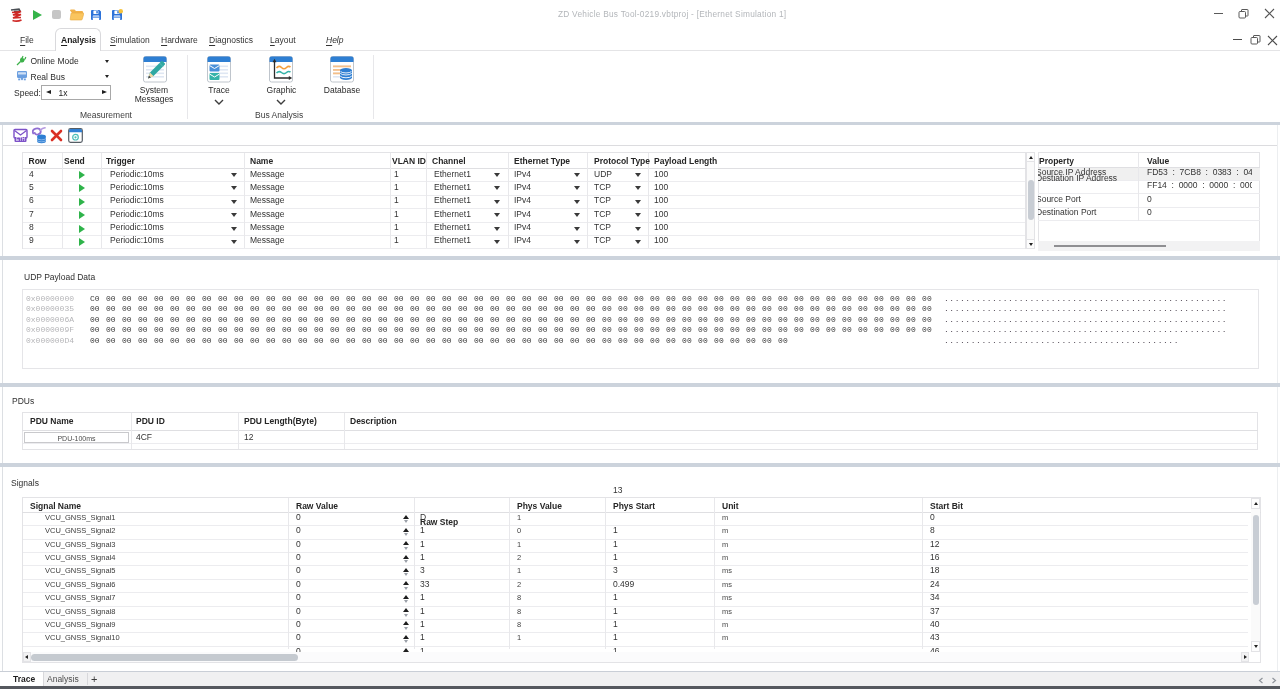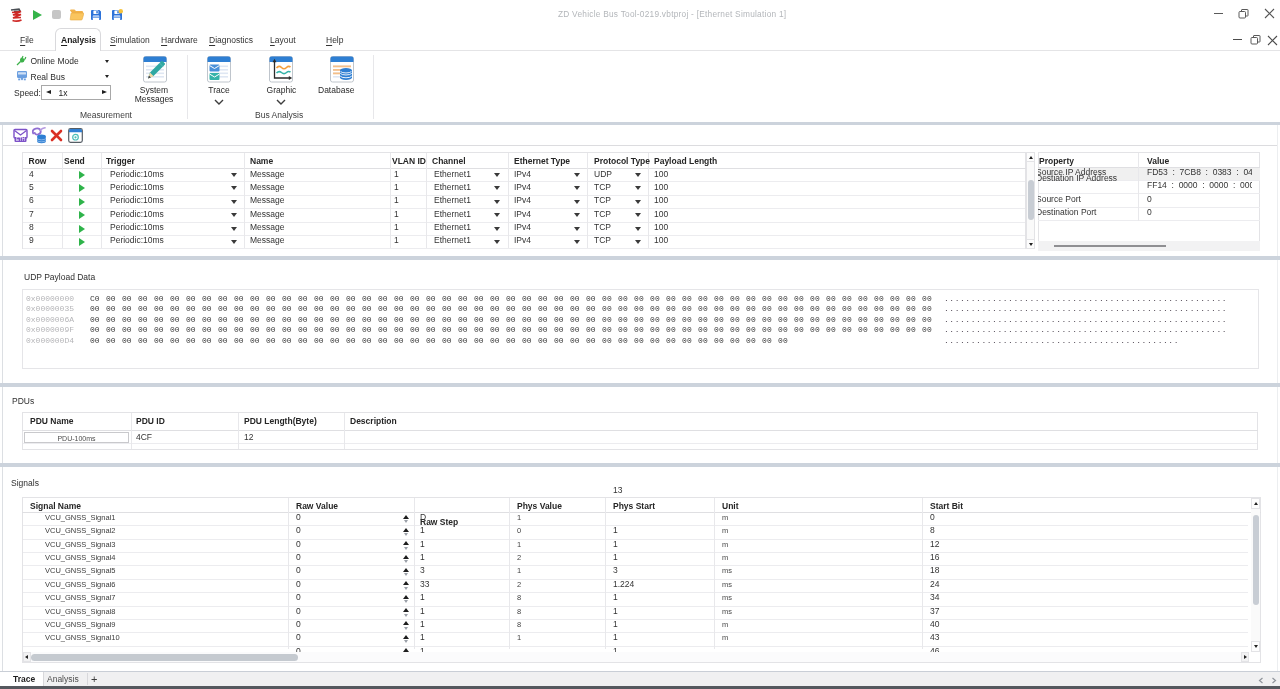--- a/index.html
+++ b/index.html
@@ -50,21 +50,21 @@
 <svg class="a" style="left:1264px;top:8px;" width="11" height="11" viewBox="0 0 11 11">
     <path d="M1 1 L10 10 M10 1 L1 10" stroke="#555" stroke-width="1.1"></path>
   </svg>
 <div class="hline" style="left:0;top:50px;width:1280px;background:#e4e4e6;"></div>
 <div class="a" style="left:54.5px;top:28px;width:46px;height:23px;background:#fff;border:1px solid #d9d9dc;border-bottom:none;border-radius:6px 6px 0 0;"></div>
 <div class="t" style="left:20px;top:35.5px;font-size:8.5px;color:#333;"><u style="text-underline-offset:1.5px;">F</u>ile</div>
 <div class="t" style="left:110px;top:35.5px;font-size:8.5px;color:#333;"><u style="text-underline-offset:1.5px;">S</u>imulation</div>
 <div class="t" style="left:161px;top:35.5px;font-size:8.5px;color:#333;"><u style="text-underline-offset:1.5px;">H</u>ardware</div>
 <div class="t" style="left:209px;top:35.5px;font-size:8.5px;color:#333;"><u style="text-underline-offset:1.5px;">D</u>iagnostics</div>
 <div class="t" style="left:270px;top:35.5px;font-size:8.5px;color:#333;"><u style="text-underline-offset:1.5px;">L</u>ayout</div>
-<div class="t" style="left:326px;top:35.5px;font-size:8.5px;color:#333;"><u style="text-underline-offset:1.5px;">H</u>elp</div>
+<div class="t" style="left:326px;top:35.5px;font-size:8.5px;color:#333;font-style:italic;"><u style="text-underline-offset:1.5px;">H</u>elp</div>
 <div class="t" style="left:61px;top:35.5px;font-size:8.5px;font-weight:bold;color:#1b1b1b;"><u style="text-underline-offset:1.5px;">A</u>nalysis</div>
 <div class="a" style="left:1233px;top:39px;width:9px;height:1.4px;background:#4c4c4c;"></div>
 <svg class="a" style="left:1250px;top:34px;" width="12" height="12" viewBox="0 0 12 12">
     <rect x="1" y="3.5" width="6.5" height="6.5" rx="1" fill="#fff" stroke="#5a5a5a" stroke-width="1"></rect>
 <path d="M3.5 3.5 L3.5 2 Q3.5 1.5 4 1.5 L9.5 1.5 Q10 1.5 10 2 L10 7.5 Q10 8 9.5 8 L7.5 8" fill="none" stroke="#5a5a5a" stroke-width="1"></path>
   </svg>
 <svg class="a" style="left:1267px;top:35px;" width="11" height="11" viewBox="0 0 11 11">
     <path d="M1 1 L10 10 M10 1 L1 10" stroke="#4c4c4c" stroke-width="1.1"></path>
   </svg>
 <div class="vline" style="left:187px;top:55px;height:64px;"></div>
@@ -143,21 +143,21 @@
     <rect x="3" y="20" width="18" height="1.6" fill="#dfe7f3"></rect>
     <rect x="3" y="9.5" width="18" height="1.8" fill="#f5bf88"></rect>
 <rect x="3" y="13" width="18" height="1.8" fill="#f5bf88"></rect>
 <rect x="3" y="16.5" width="9" height="1.8" fill="#f5bf88"></rect>
 <path d="M10 14.5 L10 21.5 A6 2.4 0 0 0 22 21.5 L22 14.5 Z" fill="#2e7fd3"></path>
 <ellipse cx="16" cy="14.5" rx="6" ry="2.4" fill="#2e7fd3"></ellipse>
 <path d="M10.2 17.2 A6 2.4 0 0 0 21.8 17.2" fill="none" stroke="#fff" stroke-width="0.9"></path>
 <path d="M10.2 20 A6 2.4 0 0 0 21.8 20" fill="none" stroke="#fff" stroke-width="0.9"></path>
 <path d="M10.6 15.6 A6 2.4 0 0 0 21.4 15.6" fill="none" stroke="#fff" stroke-width="0.9"></path>
   </svg>
-<div class="t" style="left:318px;top:86px;width:48px;font-size:8.5px;color:#2b2b2b;">Database</div>
+<div class="t" style="left:318px;top:86px;width:48px;text-align:center;font-size:8.5px;color:#2b2b2b;">Database</div>
 <div class="a" style="left:0;top:122px;width:1280px;height:3px;background:#ccd3dc;"></div>
 <div class="vline" style="left:2px;top:125px;height:547px;background:#dcdfe3;"></div>
 <div class="vline" style="left:1277px;top:125px;height:547px;background:#eceef0;"></div>
 <div class="hline" style="left:3px;top:145px;width:1274px;background:#dcdcdf;"></div>
 <svg class="a" style="left:13px;top:128px;" width="15" height="15" viewBox="0 0 15 15">
 <rect x="1" y="1.5" width="13" height="8.5" rx="1" fill="none" stroke="#7d52c8" stroke-width="1.4"></rect>
 <path d="M1.5 2.5 L7.5 7 L13.5 2.5" stroke="#7d52c8" stroke-width="1.3" fill="none"></path>
 <rect x="1.5" y="9" width="12" height="5" rx="1" fill="#7d52c8"></rect>
 <text x="7.5" y="13.2" font-size="4.5" fill="#fff" text-anchor="middle" font-family="Liberation Sans, sans-serif">ETH</text>
 </svg>
@@ -412,21 +412,21 @@
 <div class="t" style="left:517px;top:567.4px;font-size:7.5px;color:#444;">1</div>
 <div class="t cell" style="left:613px;top:566.4px;">3</div>
 <div class="t" style="left:722px;top:567.4px;font-size:7.5px;color:#4a4a4a;">ms</div>
 <div class="t cell" style="left:930px;top:566.4px;">18</div>
 <div class="t" style="left:45px;top:580.8px;font-size:7.5px;color:#3c3c3c;">VCU_GNSS_Signal6</div>
 <div class="t cell" style="left:296px;top:579.8px;">0</div>
 <div class="a" style="left:403px;top:581.3px;width:0;height:0;border-left:3px solid transparent;border-right:3px solid transparent;border-bottom:4px solid #1e1e1e;"></div>
 <div class="a" style="left:403.5px;top:586.8px;width:0;height:0;border-left:2.5px solid transparent;border-right:2.5px solid transparent;border-top:3.5px solid #9aa0a8;"></div>
 <div class="t cell" style="left:420px;top:579.8px;">33</div>
 <div class="t" style="left:517px;top:580.8px;font-size:7.5px;color:#444;">2</div>
-<div class="t cell" style="left:613px;top:579.8px;">1.224</div>
+<div class="t cell" style="left:613px;top:579.8px;">0.499</div>
 <div class="t" style="left:722px;top:580.8px;font-size:7.5px;color:#4a4a4a;">ms</div>
 <div class="t cell" style="left:930px;top:579.8px;">24</div>
 <div class="t" style="left:45px;top:594.2px;font-size:7.5px;color:#3c3c3c;">VCU_GNSS_Signal7</div>
 <div class="t cell" style="left:296px;top:593.2px;">0</div>
 <div class="a" style="left:403px;top:594.7px;width:0;height:0;border-left:3px solid transparent;border-right:3px solid transparent;border-bottom:4px solid #1e1e1e;"></div>
 <div class="a" style="left:403.5px;top:600.2px;width:0;height:0;border-left:2.5px solid transparent;border-right:2.5px solid transparent;border-top:3.5px solid #9aa0a8;"></div>
 <div class="t cell" style="left:420px;top:593.2px;">1</div>
 <div class="t" style="left:517px;top:594.2px;font-size:7.5px;color:#444;">8</div>
 <div class="t cell" style="left:613px;top:593.2px;">1</div>
 <div class="t" style="left:722px;top:594.2px;font-size:7.5px;color:#4a4a4a;">ms</div>

